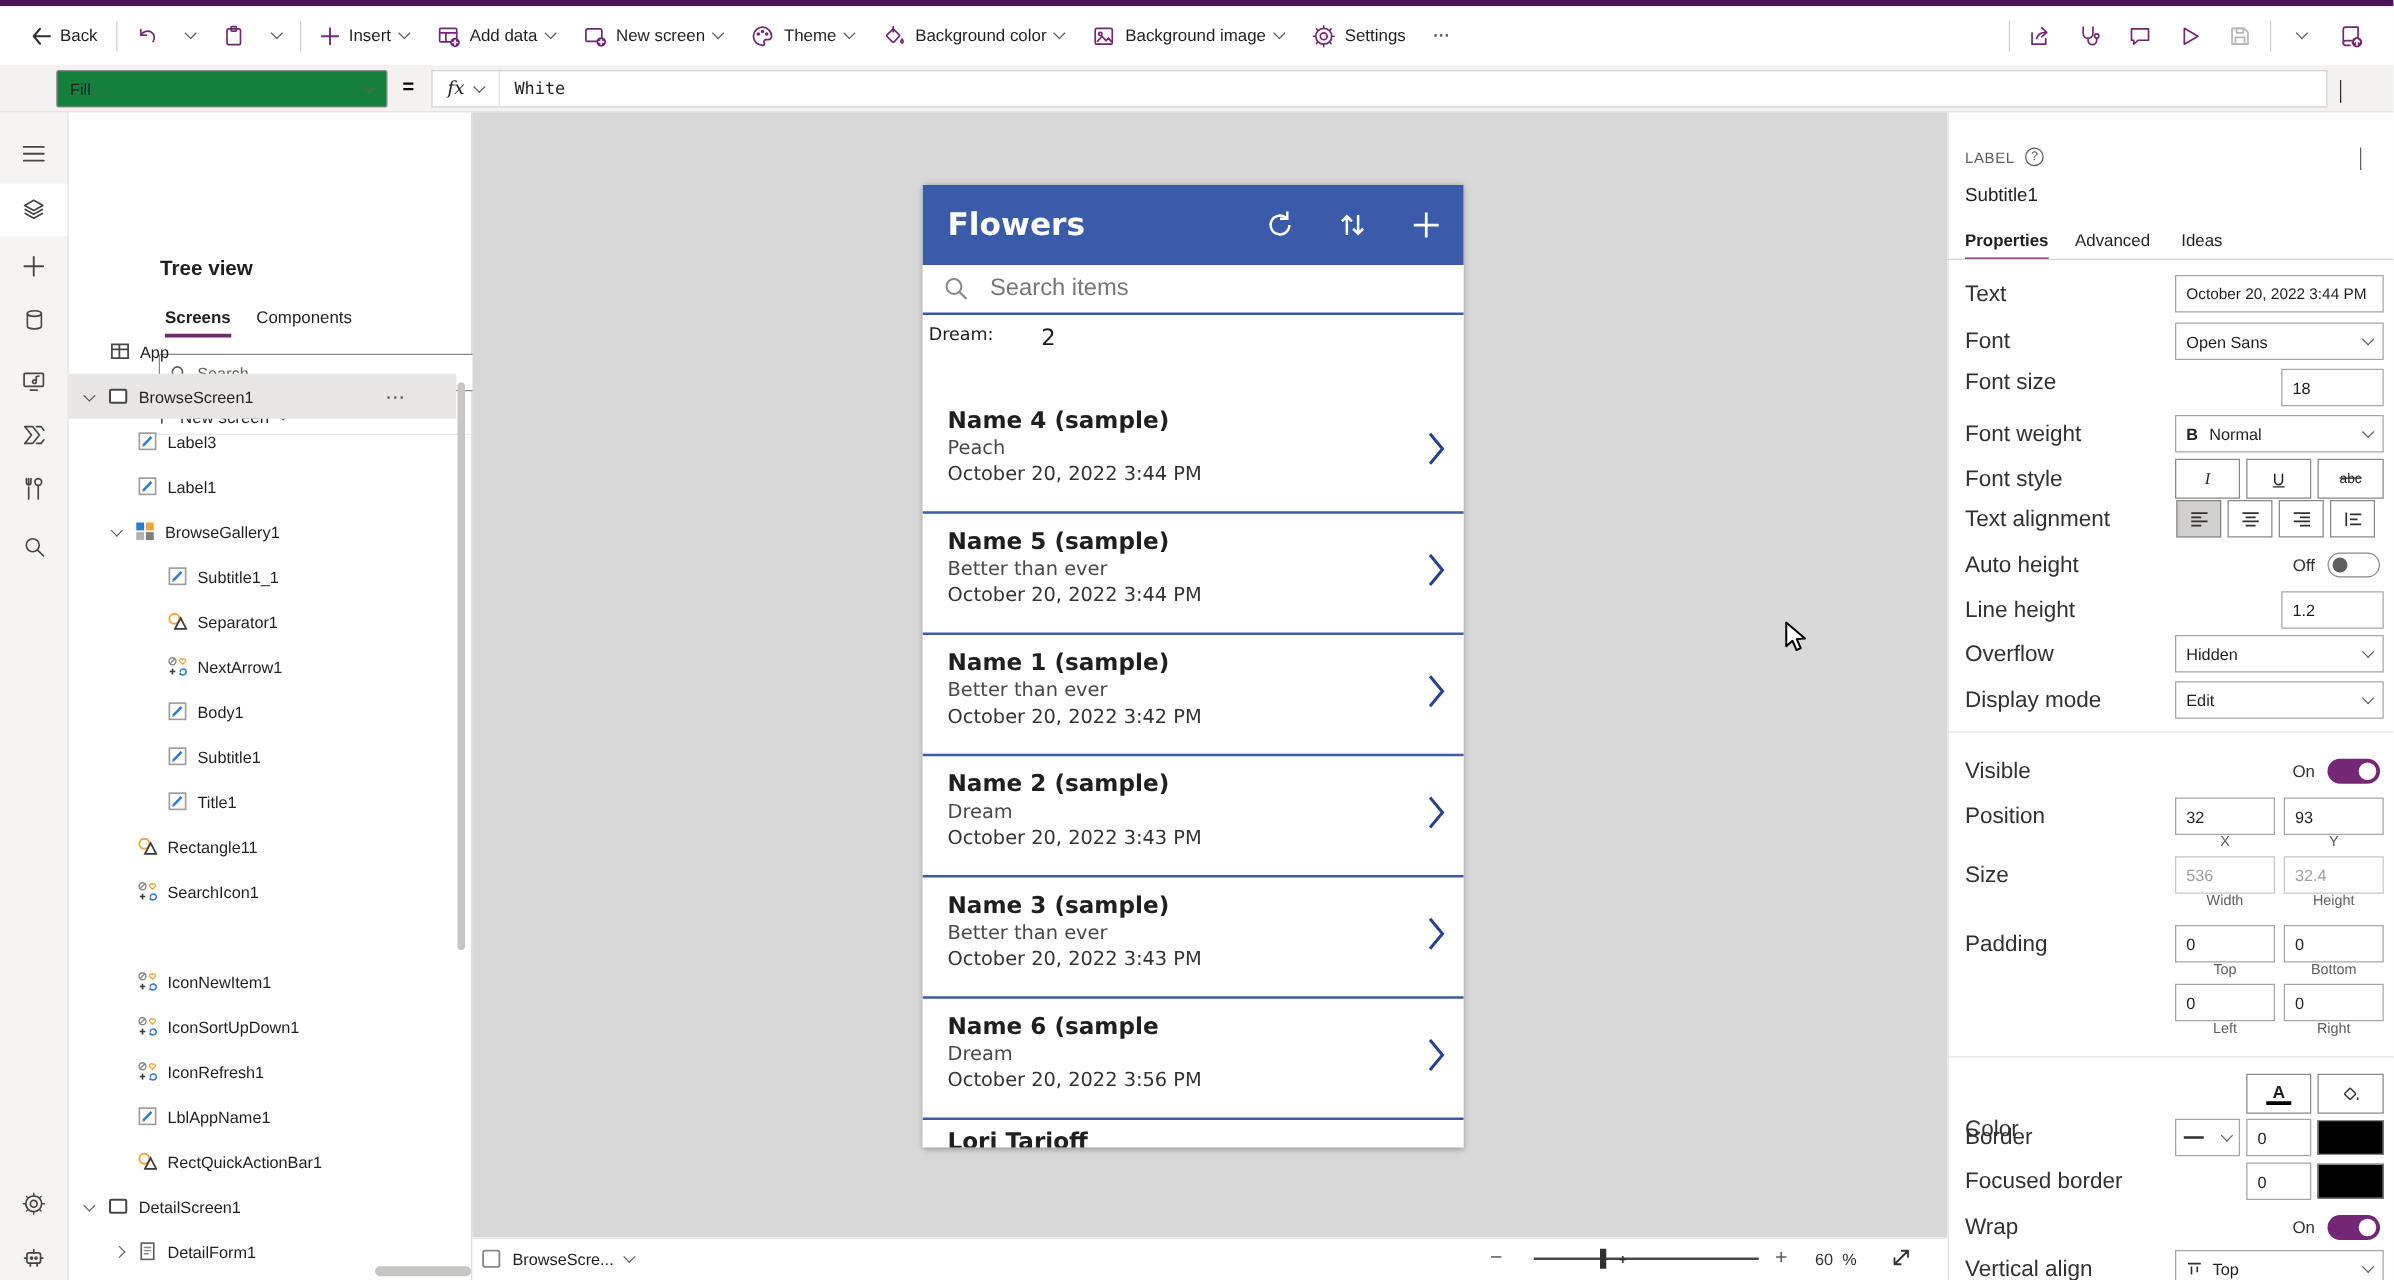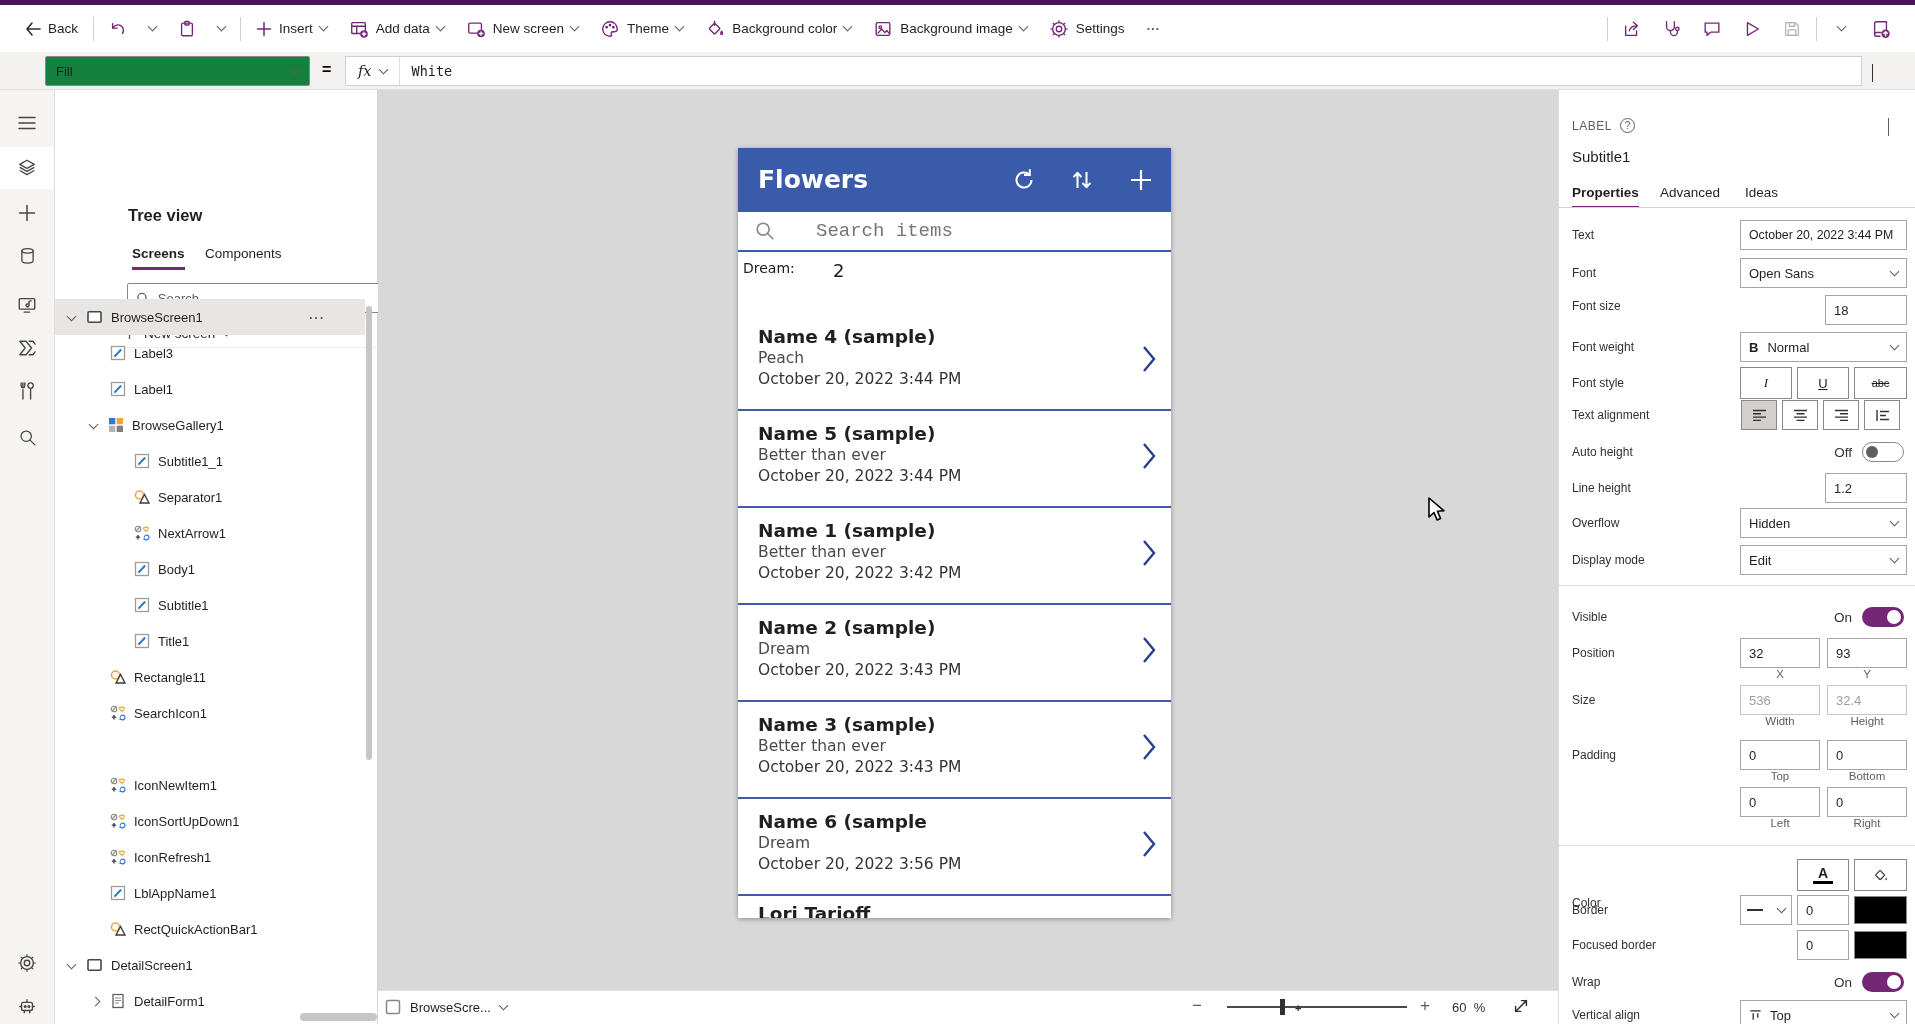--- a/index.html
+++ b/index.html
@@ -54,42 +54,42 @@
   #tree-vscroll{left:366px;top:306px;width:6px;height:454px;background:#c8c6c4;border-radius:3px;}
   #tree-hscroll{left:300px;top:1013px;width:77px;height:8px;background:#c8c6c4;border-radius:4px;}
 
   
   #canvas{left:378px;top:90px;width:1180px;height:900px;background:#d8d8d8;}
   #phone{left:738px;top:148px;width:433px;height:770px;background:#fff;overflow:hidden;box-shadow:0 1px 5px rgba(0,0,0,.35);}
   #phone-header{position:absolute;left:0;top:0;width:433px;height:64px;background:#3a5ba9;}
   #phone-title{position:absolute;left:20px;top:0;line-height:64px;color:#fff;font-size:25px;font-weight:600;font-family:"DejaVu Sans",sans-serif;}
   .ph-ic{position:absolute;top:18px;width:28px;height:28px;}
   #phone-search{position:absolute;left:0;top:64px;width:433px;height:40px;border-bottom:2px solid #3a5ba9;display:flex;align-items:center;padding:0 16px;gap:16px;}
-  #phone-search-ph{color:#767676;font-size:19px;font-family:Liberation Mono, monospace;margin-left:24px;}
+  #phone-search-ph{color:#767676;font-size:19px;font-family:Liberation Sans, sans-serif;}
   #count-row{position:absolute;left:5px;top:112px;font-size:14px;color:#1b1b1b;font-family:"DejaVu Sans",sans-serif;}
   #count-val{position:absolute;left:95px;top:112px;font-size:18px;color:#1b1b1b;font-family:"DejaVu Sans",sans-serif;}
   .gitem{position:absolute;left:0;width:433px;height:97px;border-bottom:2px solid #3e5ba9;font-family:"DejaVu Sans",sans-serif;}
   .gtitle{position:absolute;left:20px;top:12px;font-size:18.5px;font-weight:700;color:#1f1f1f;white-space:nowrap;}
   .gbody{position:absolute;left:20px;top:35px;font-size:15.5px;color:#4a4a4a;}
   .gdate{position:absolute;left:20px;top:56px;font-size:15.5px;color:#333;}
   .gchev{position:absolute;right:13px;top:28px;}
 
   
   #rpanel{left:1558px;top:90px;width:357px;height:934px;background:#fff;border-left:1px solid #e1dfdd;}
   #rp-type{left:1572px;top:119px;font-size:12px;letter-spacing:.5px;color:#605e5c;}
   #rp-help{left:1620px;top:118px;width:15px;height:15px;border:1px solid #605e5c;border-radius:50%;font-size:10px;color:#605e5c;display:flex;align-items:center;justify-content:center;}
   #rp-collapse{left:1888px;top:118px;}
   #rp-name{left:1572px;top:148px;font-size:15px;color:#201f1e;}
   .rtab{position:absolute;top:185px;font-size:13.5px;color:#201f1e;}
   #rtab-properties{left:1572px;font-weight:700;}
   #rtab-properties::after{content:"";position:absolute;left:0;right:0;bottom:-8px;height:2.5px;background:#742774;}
   #rtab-advanced{left:1660px;}
   #rtab-ideas{left:1745px;}
   #rp-div1{left:1558px;top:207px;width:357px;height:1px;background:#d6d4d2;}
-  .prow-label{position:absolute;left:1572px;font-size:12px;color:#323130;transform:translateY(-50%);}
+  .prow-label{position:absolute;left:1572px;font-size:18px;color:#323130;transform:translateY(-50%);}
   .pin{position:absolute;height:30px;background:#fff;border:1px solid #a8a6a4;display:flex;align-items:center;padding:0 8px;font-size:13px;color:#201f1e;transform:translateY(-50%);}
   .pin.dd{justify-content:space-between;}
   .pin.dim{color:#a19f9d;border-color:#c8c6c4;}
   .sublab{position:absolute;font-size:11.5px;color:#605e5c;transform:translate(-50%,-50%);}
   .pbtn{position:absolute;height:32px;background:#fff;border:1px solid #8a8886;display:flex;align-items:center;justify-content:center;transform:translateY(-50%);font-size:13px;color:#201f1e;}
   .pbtn.sel{background:#d2d0ce;}
   .toggle{position:absolute;width:42px;height:20px;border-radius:10px;transform:translateY(-50%);}
   .toggle.off{border:1px solid #8a8886;background:#fff;}
   .toggle.off::after{content:"";position:absolute;left:3px;top:3px;width:12px;height:12px;border-radius:50%;background:#605e5c;}
   .toggle.on{background:#742774;}
@@ -351,20 +351,28 @@
       <input placeholder="Search" style="">
     </div>
     <div id="new-screen" class="abs">
       <svg width="13" height="13" viewBox="0 0 14 14">
           <path d="M7 1 V13 M1 7 H13" stroke="#605e5c" stroke-width="1.5"></path>
         </svg>
       <span>New screen</span>
       <span class="chev"></span>
     </div>
     <div id="tree-div" class="abs"></div>
+  <div class="trow" style="top: 173px; left: 0px;">
+        <span style="width:33px;flex:0 0 auto;"></span>
+        <svg class="tico" width="16" height="16" viewBox="0 0 16 16">
+          <rect x="1.5" y="2.5" width="13" height="11" fill="#fff" stroke="#484644" stroke-width="1.4"></rect>
+          <path d="M1.5 6.5 H14.5 M7.5 2.5 V13.5" stroke="#484644" stroke-width="1.4"></path>
+        </svg>
+        <span class="lbl">App</span>
+      </div>
       <div class="trow sel" style="top: 209px; left: 0px;">
         <span style="width:9px;flex:0 0 auto;"></span>
         <span class="tchev">
           <span class="chev" style="margin-top:-2px;"></span>
         </span>
         <svg class="tico" width="17" height="16" viewBox="0 0 16 16">
           <rect x="1.5" y="2.8" width="13" height="10.4" rx="1" fill="#fff" stroke="#484644" stroke-width="1.6"></rect>
         </svg>
         <span class="lbl">BrowseScreen1</span>
         <span class="tdots">···</span>

